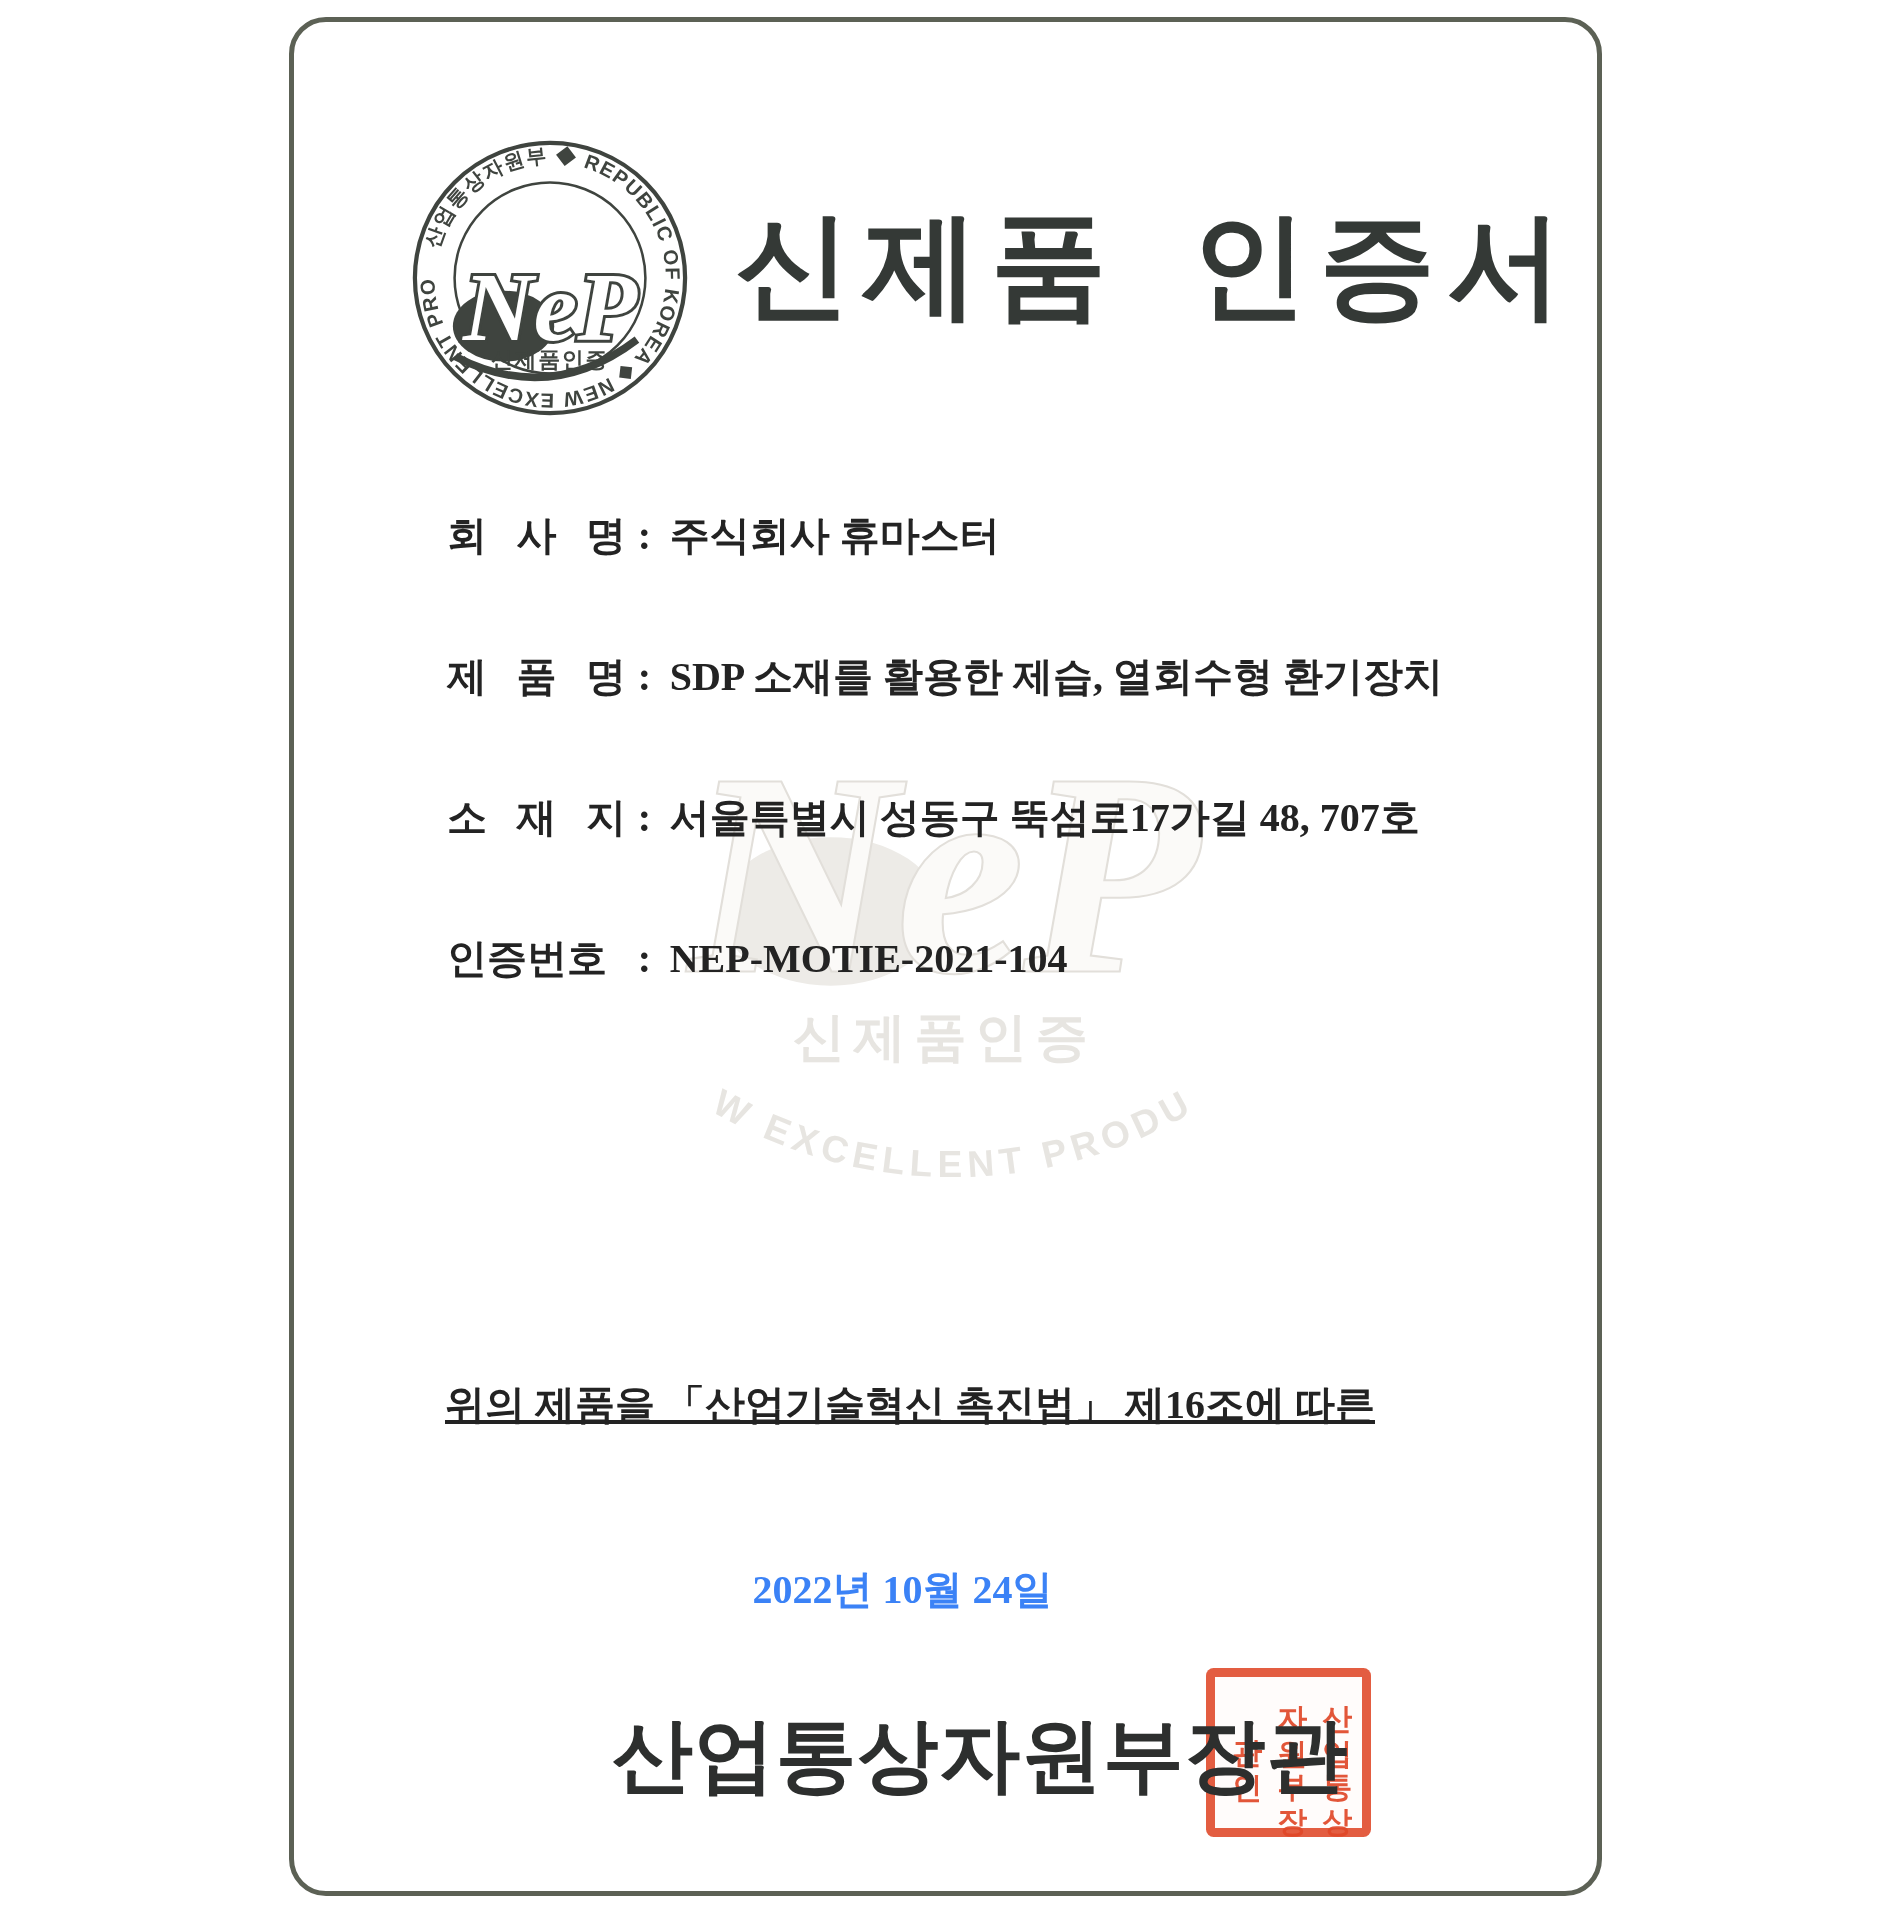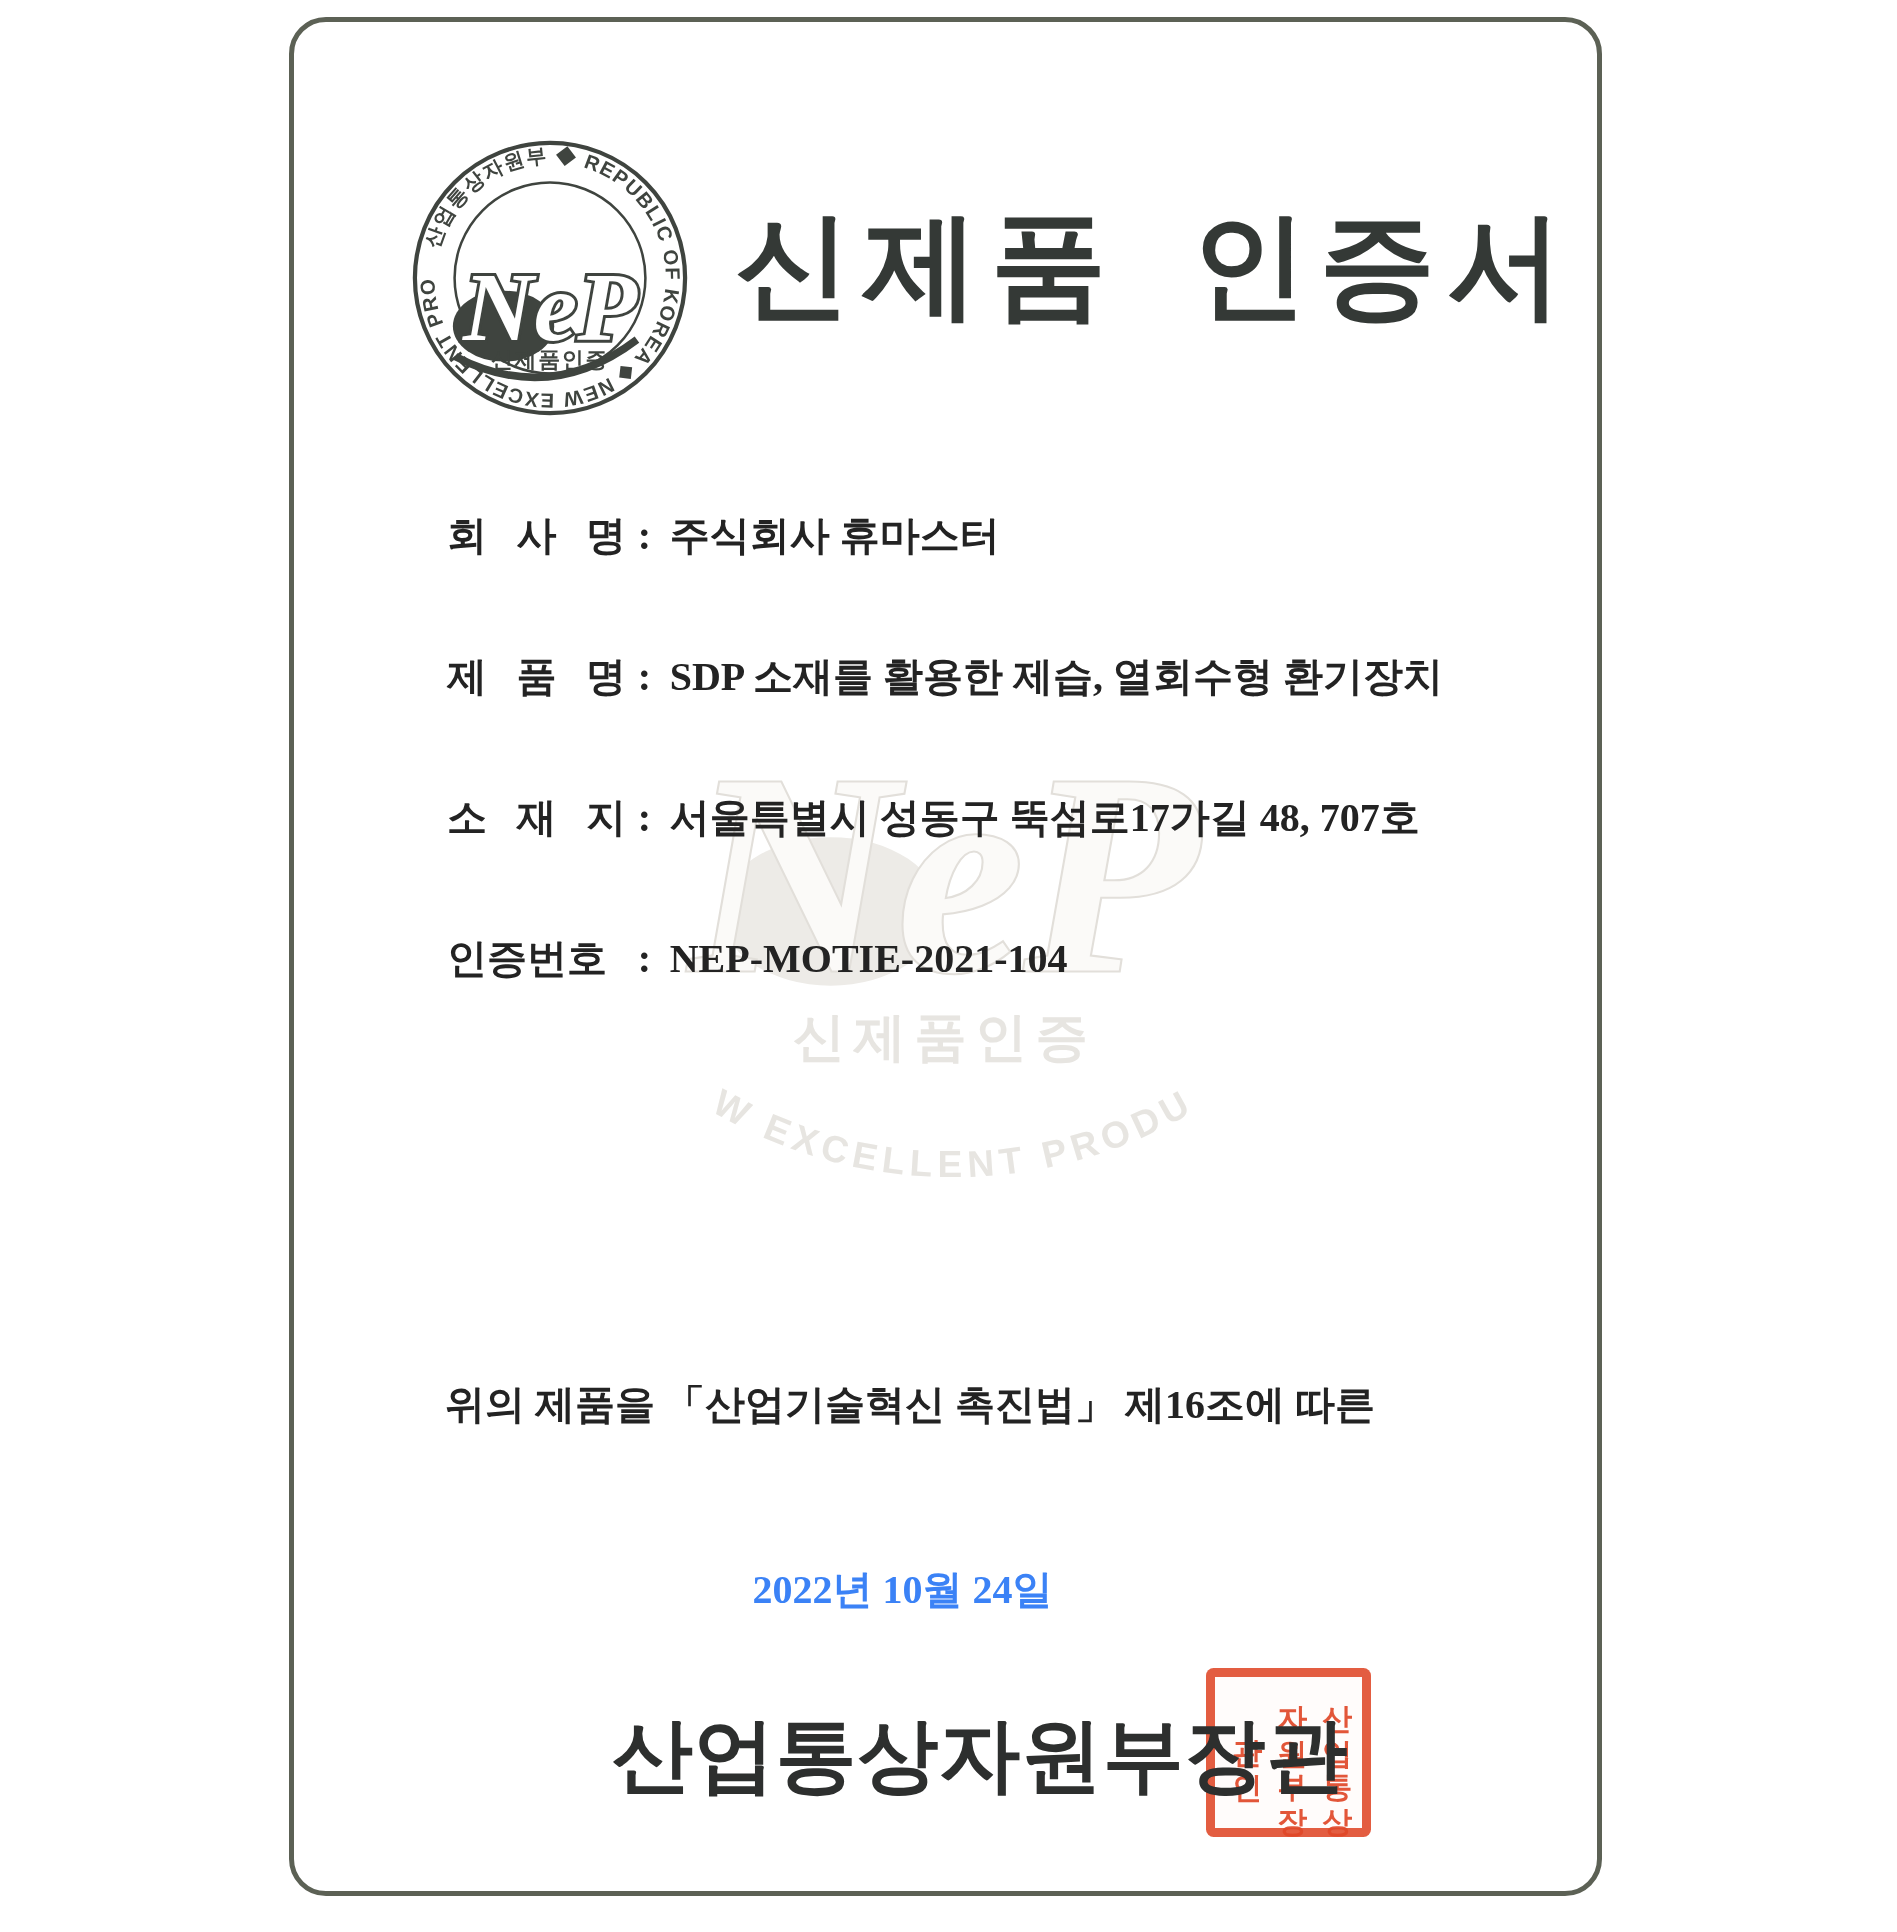--- a/index.html
+++ b/index.html
@@ -72,21 +72,21 @@
   .body-text{
     position:absolute;
     left:384px;top:1373px;
     width:1130px;
     z-index:2;
     font-size:40px;
     font-weight:600;
     line-height:1.6;
     color:#232323;
   }
-  .body-line-1{ text-indent:61px; }
+  .body-line-1{ text-indent:61px;text-decoration:underline; }
   
   .issue-date{
     position:absolute;
     left:523px;top:1562px;
     width:759px;
     z-index:2;
     text-align:center;
     font-size:40px;
     font-weight:600;
     color:#3b82f6;

